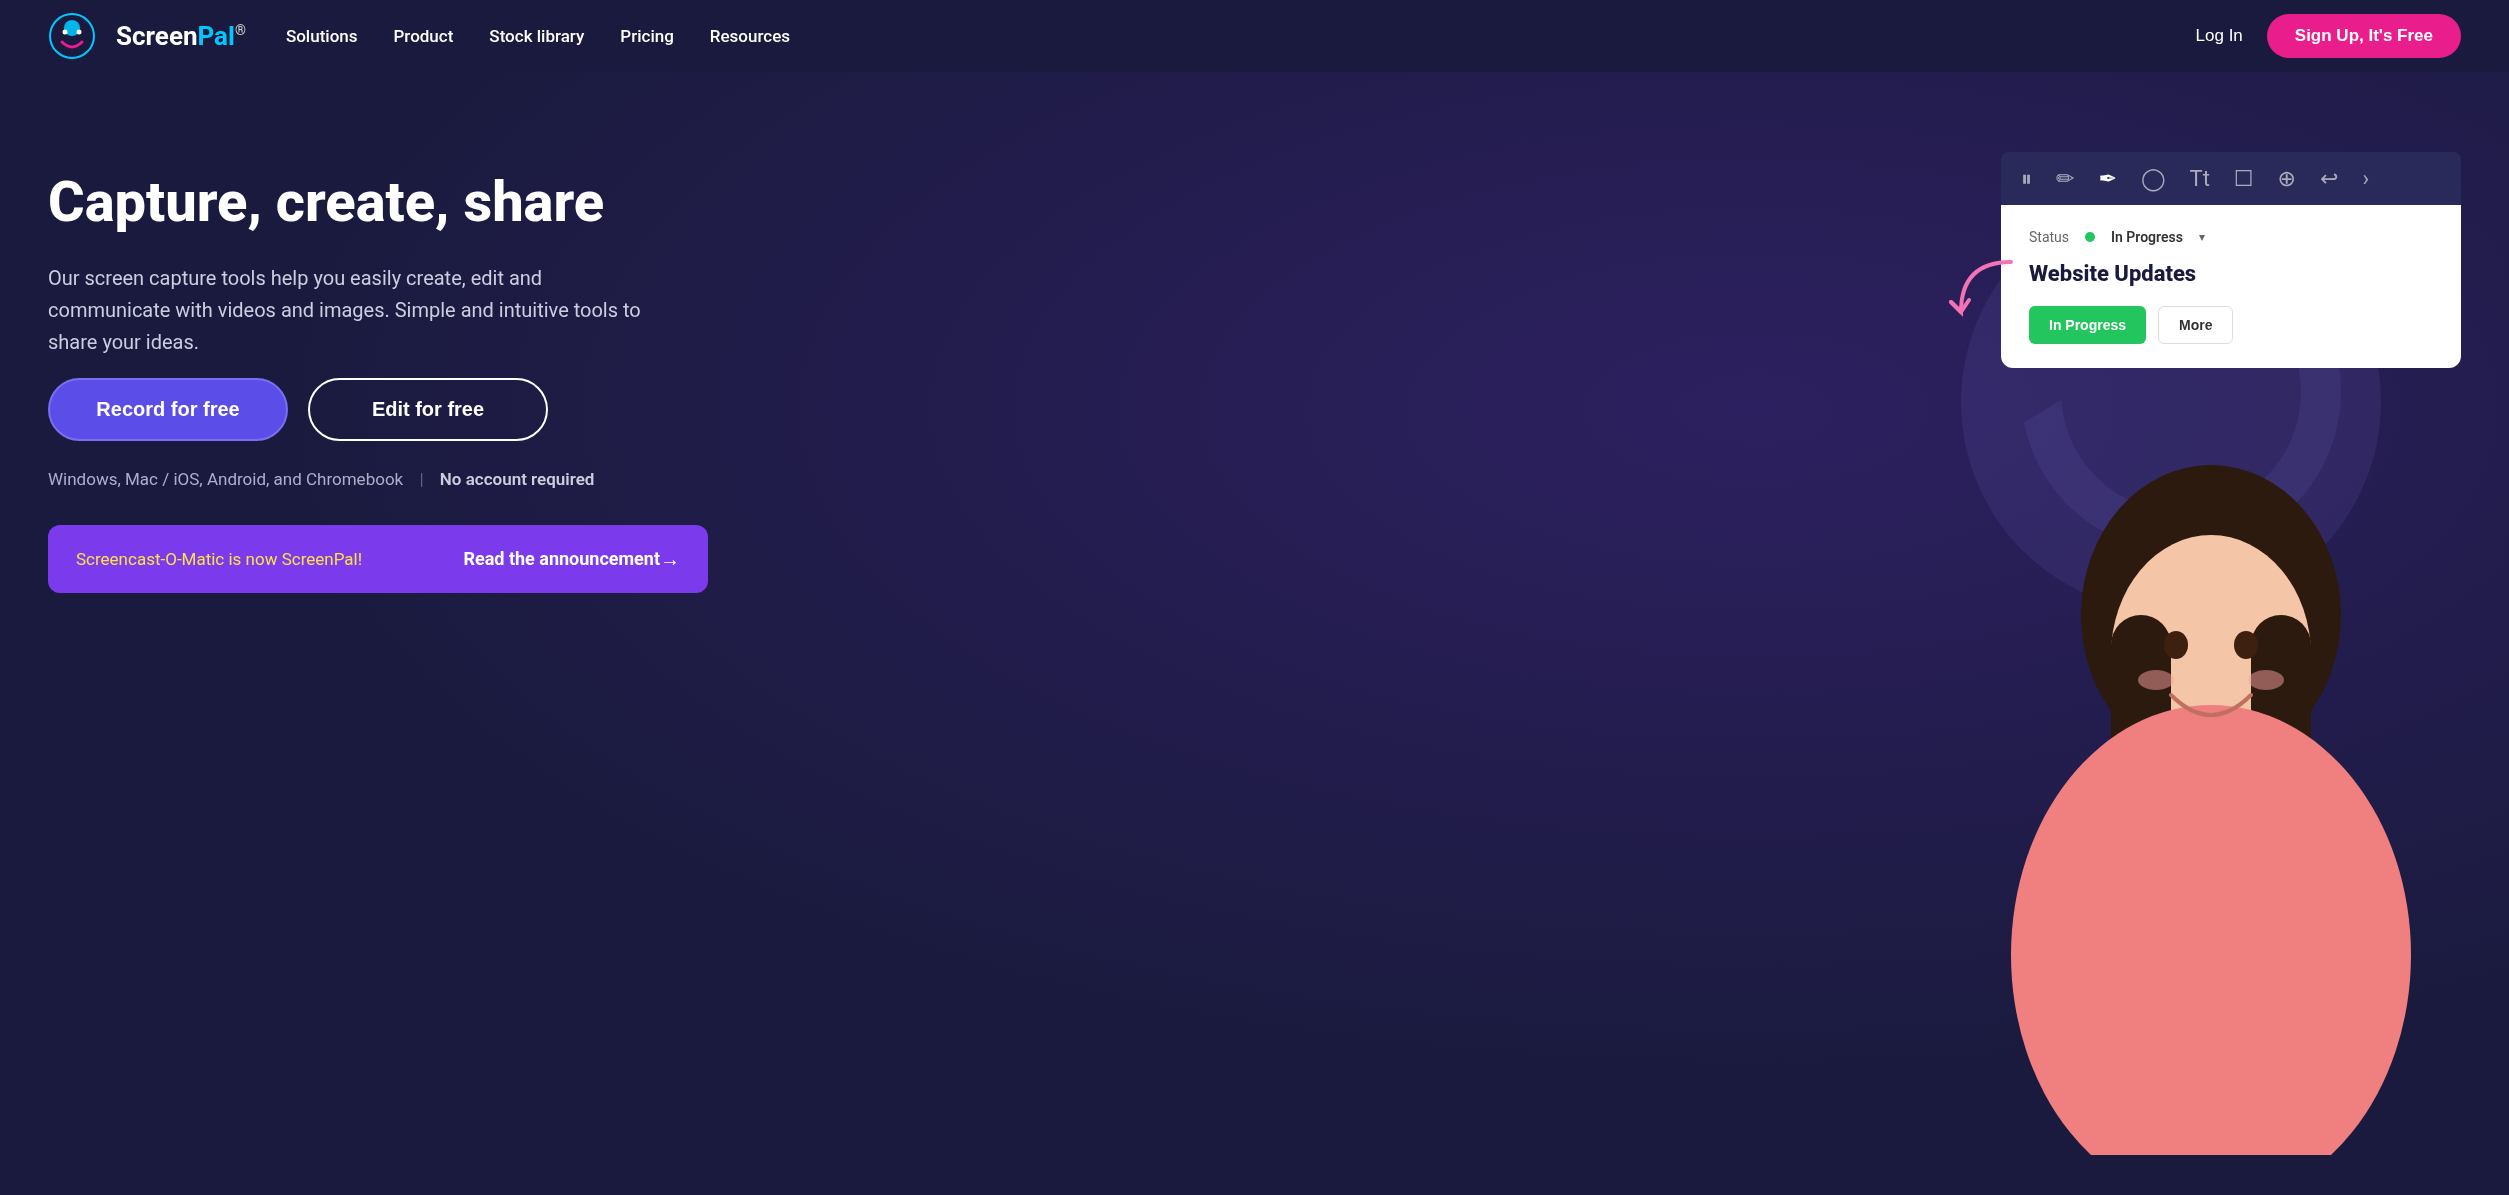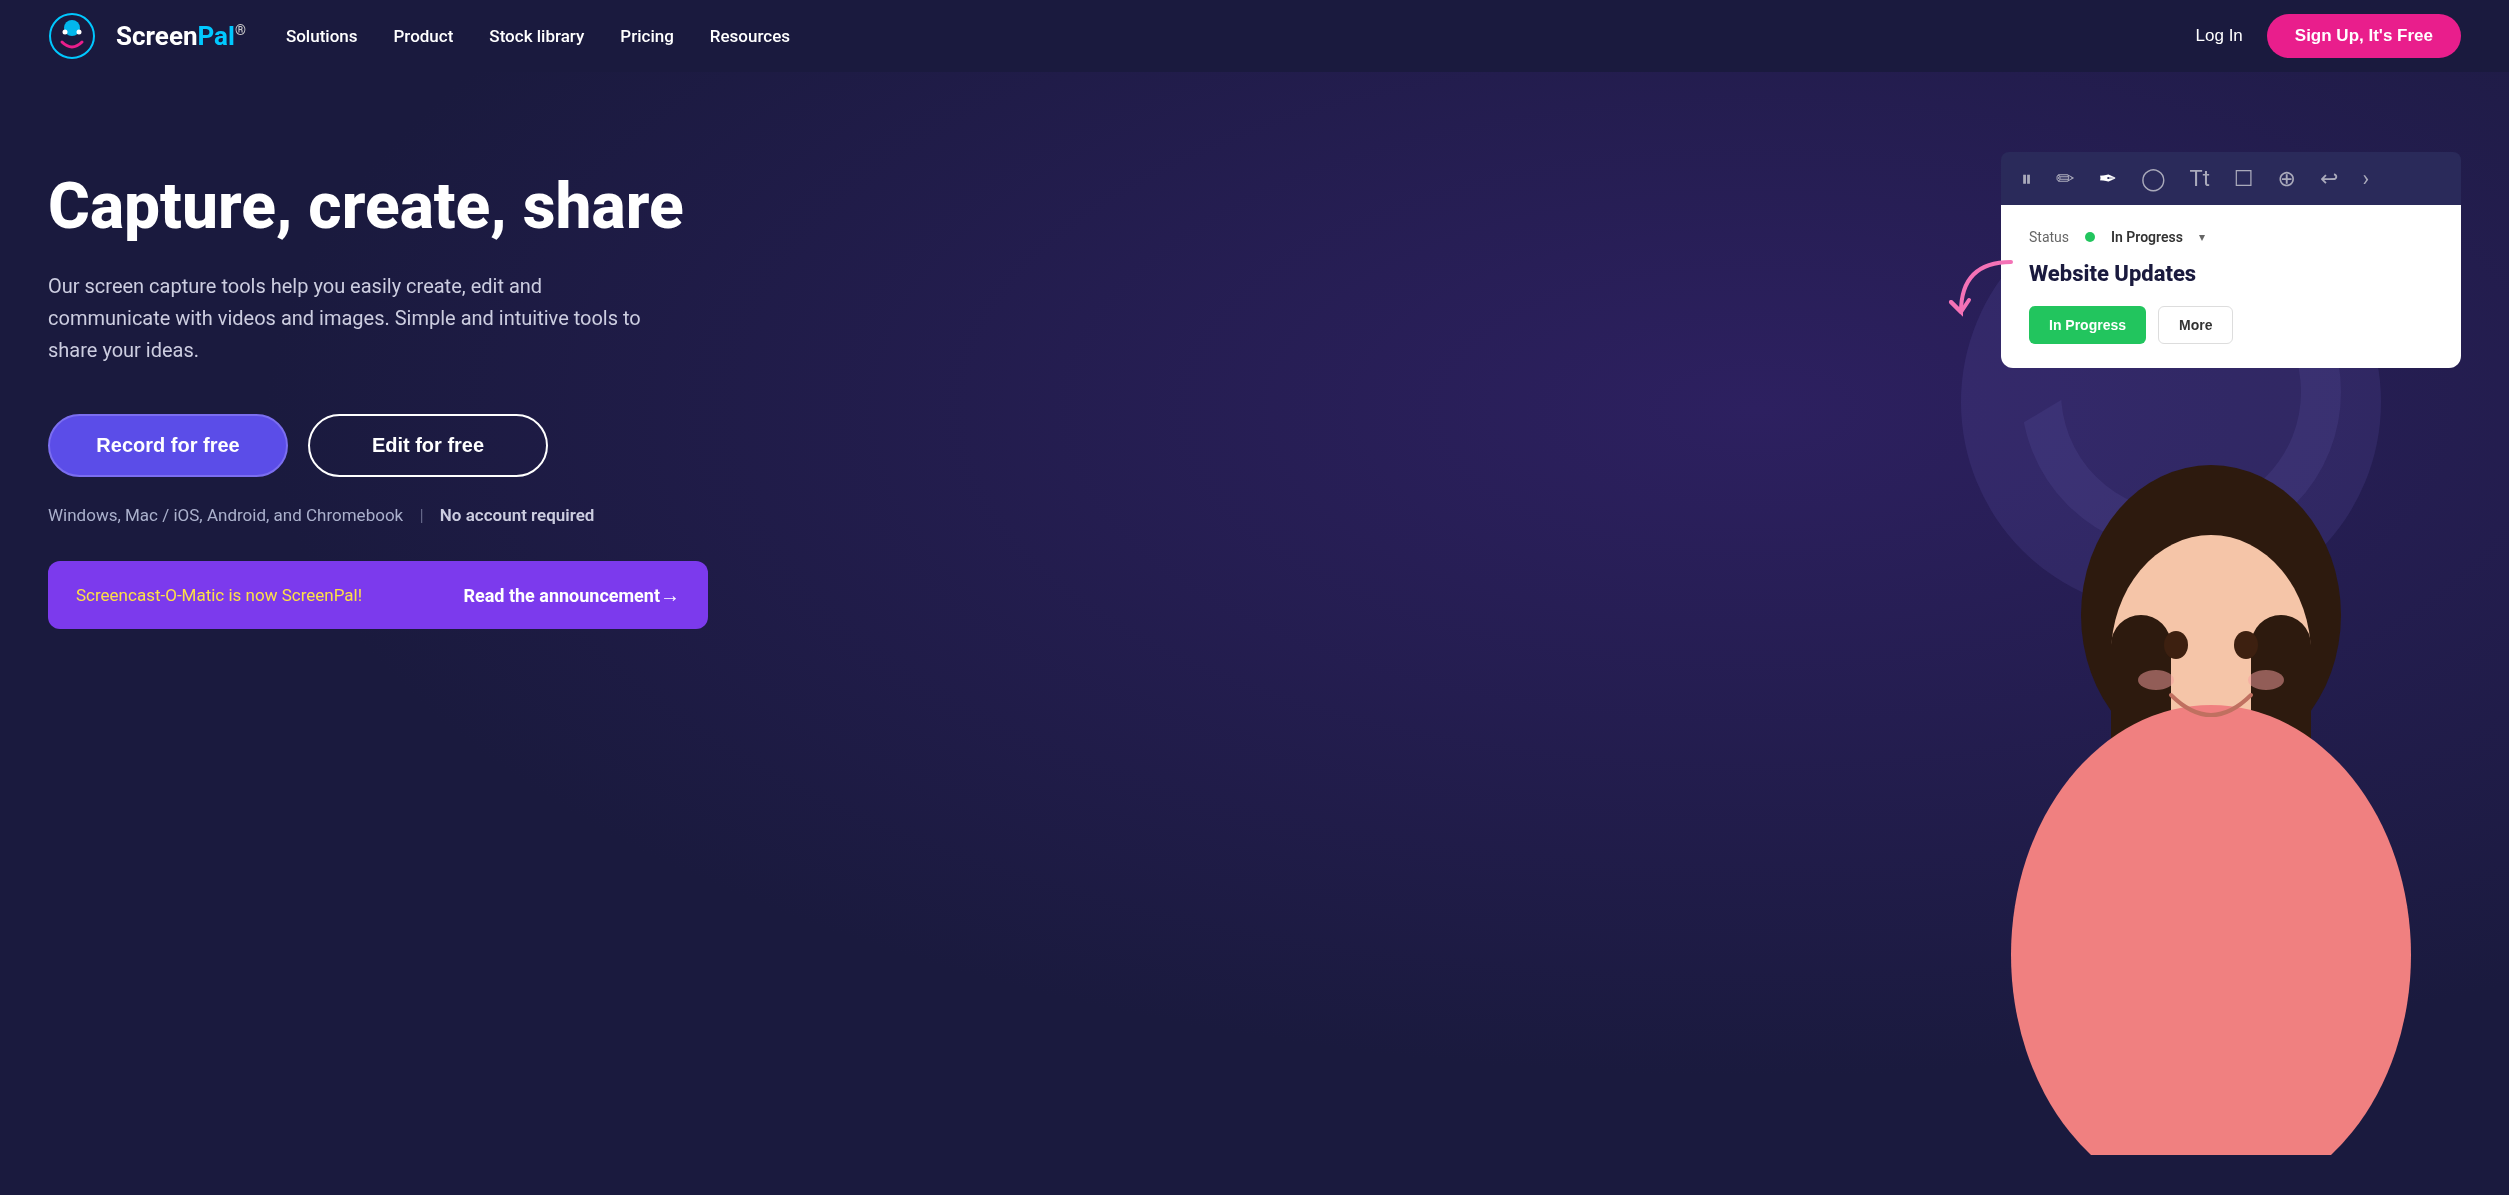--- a/index.html
+++ b/index.html
@@ -87,31 +87,31 @@
     .hero-left {
       flex: 0 0 55%;
       max-width: 700px;
       z-index: 2;
       display: flex;
       flex-direction: column;
       justify-content: flex-start;
       padding-top: 40px;
     }
     .hero-title {
-      font-size: 64px;
+      font-size: 56px;
       font-weight: 800;
       line-height: 1.1;
       margin-bottom: 28px;
       color: #fff;
     }
     .hero-description {
       font-size: 20px;
       line-height: 1.6;
       color: #cccde0;
-      margin-bottom: 48px;
+      margin-bottom: 20px;
       max-width: 600px;
     }
     .hero-buttons {
       display: flex;
       gap: 20px;
       margin-bottom: 28px;
     }
     .btn-record {
       background: #5b4de8;
       color: #fff;

